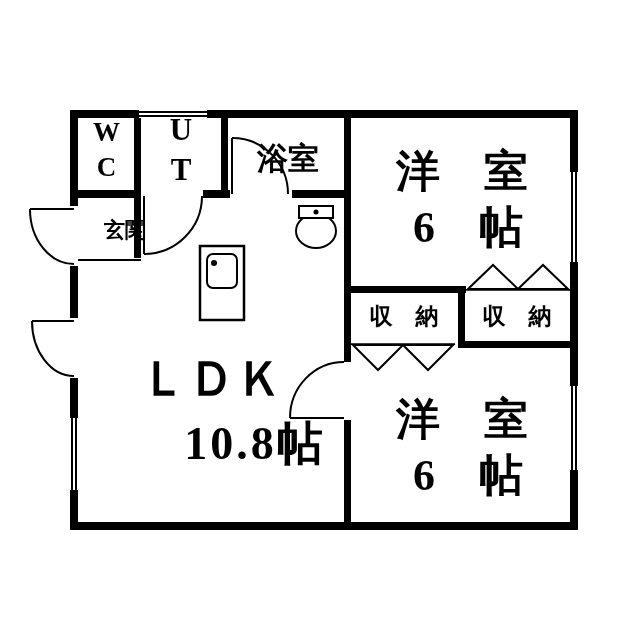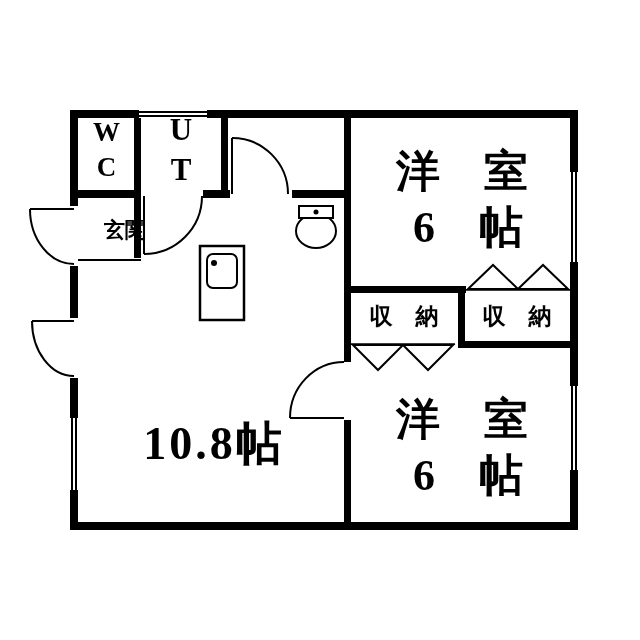--- a/index.html
+++ b/index.html
@@ -6,21 +6,21 @@
   .plan{
     position:relative;width:640px;height:640px;background:#ffffff;
     font-family:"Liberation Serif","DejaVu Serif",serif;color:#000;overflow:hidden;
   }
   .plan svg{position:absolute;left:0;top:0;}
   .label{
     position:absolute;transform:translate(-50%,-50%);
     white-space:nowrap;font-weight:600;line-height:1;color:#000;
   }
   .vertical{writing-mode:vertical-rl;text-orientation:upright;letter-spacing:5px;}
-  .sp3{letter-spacing:3px;}
+  .sp3{letter-spacing:3px;margin-left:41px;}
 </style>
 </head>
 <body>
 
 <div class="plan">
 
   <svg width="640" height="640" viewBox="0 0 640 640">
 
     <g fill="#000000">
       <rect x="70" y="110" width="508" height="8"></rect>
@@ -111,27 +111,29 @@
         <circle cx="316" cy="212" r="2.5" fill="#000000" stroke="none"></circle>
       </g>
       <line x1="78" y1="260" x2="141" y2="260" stroke-width="2"></line>
     </g>
   </svg>
 
   <div class="label vertical" style="left:106px;top:152px;font-size:27px;">WC</div>
 
   <div class="label vertical" style="left:181px;top:152px;font-size:31px;">UT</div>
 
+  <div class="label" style="left:288px;top:158px;font-size:31px;">浴室</div>
 
   <div class="label" style="left:125px;top:230px;font-size:21px;">玄関</div>
 
   <div class="label" style="left:462px;top:172px;font-size:44px;">洋　室</div>
   <div class="label" style="left:468px;top:228px;font-size:44px;">6　帖</div>
 
   <div class="label" style="left:404px;top:316px;font-size:23px;">収　納</div>
   <div class="label" style="left:517px;top:316px;font-size:23px;">収　納</div>
 
+  <div class="label" style="left:212px;top:379px;font-size:48px;">ＬＤＫ</div>
   <div class="label sp3" style="left:214px;top:444px;font-size:46px;">10.8帖</div>
 
   <div class="label" style="left:462px;top:420px;font-size:44px;">洋　室</div>
   <div class="label" style="left:468px;top:476px;font-size:44px;">6　帖</div>
 
 </div>
 
 </body></html>

